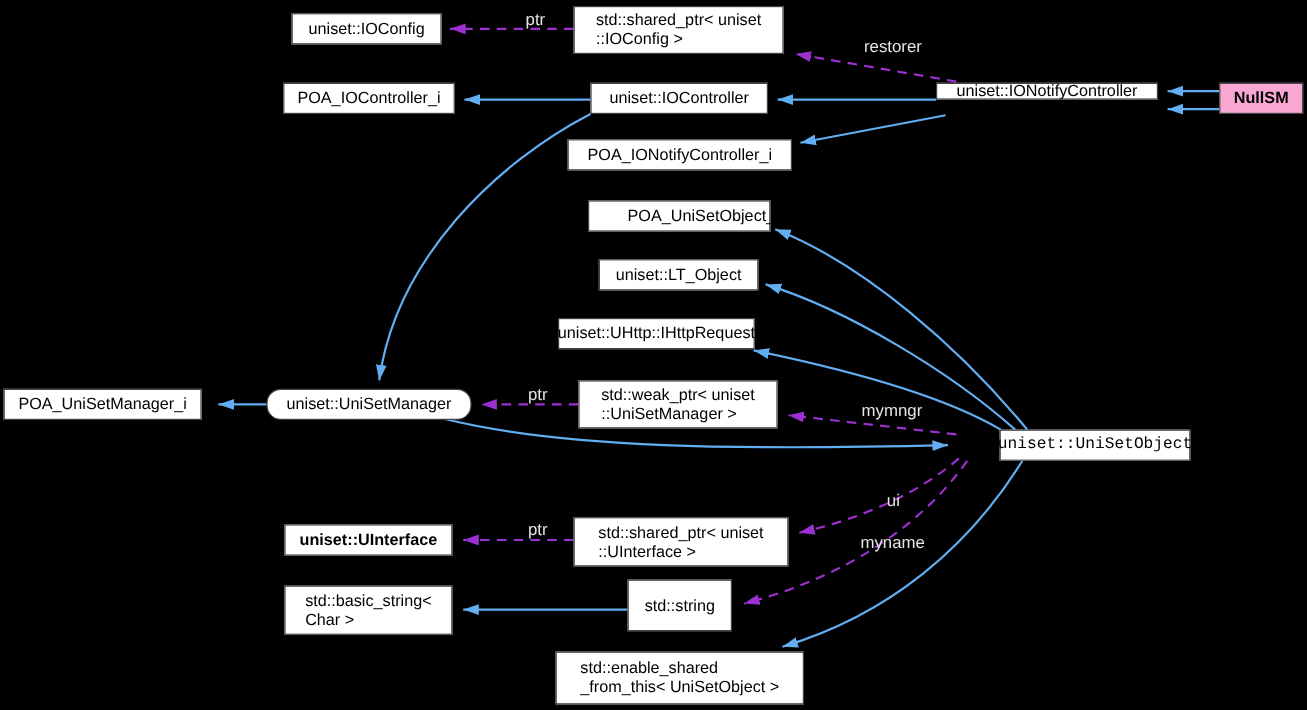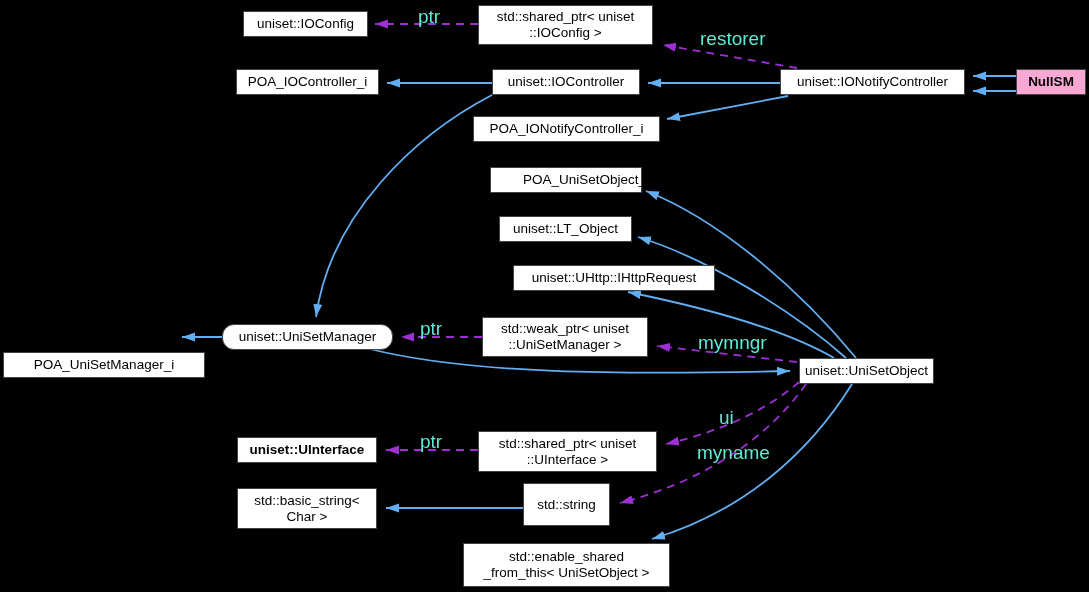--- a/index.html
+++ b/index.html
@@ -14,31 +14,31 @@
   .edge-blue{stroke:#62aef2;stroke-width:1.8;fill:none;}
   .edge-purple{stroke:#9d30d2;stroke-width:1.8;fill:none;stroke-dasharray:8,6;}
   .node{
     position:absolute;
     background:#ffffff;
     border:1.5px solid #3f4348;
     color:#000;
     font-size:13.5px;
     line-height:16px;
     display:flex;align-items:center;justify-content:center;
-    text-align:center;
     white-space:pre-line;
     box-sizing:border-box;
   }
   .node.gray{background:#f9a8d4;border-color:#43464b;font-weight:bold;}
   .edge-label{
     position:absolute;
-    color:#5eead4;
-    font-size:19px;
+    color:#e5e5e5;
+    font-size:14px;
     line-height:15px;
     white-space:nowrap;
+    margin-left:20px;
   }
 </style>
 </head>
 <body>
 
 <div class="canvas">
 
   <svg class="edges" viewBox="0 0 1089 592">
     <defs>
       <marker id="arrow-blue" markerUnits="userSpaceOnUse" markerWidth="14" markerHeight="10" refX="13" refY="4.5" orient="auto">
@@ -70,31 +70,31 @@
     <path class="edge-purple" d="M 799,382 C 765,412 715,433 666,444" marker-end="url(#arrow-purple)"></path>
     <path class="edge-purple" d="M 806,384 C 765,442 700,482 620,503" marker-end="url(#arrow-purple)"></path>
     <path class="edge-purple" d="M 478,450 L 386,450" marker-end="url(#arrow-purple)"></path>
   </svg>
 
   <div class="node" style="left:243px;top:11px;width:125px;height:26px;">uniset::IOConfig</div>
   <div class="node" style="left:478px;top:5px;width:175px;height:40px;">std::shared_ptr&lt; uniset
 ::IOConfig &gt;</div>
   <div class="node" style="left:236px;top:69px;width:143px;height:26px;">POA_IOController_i</div>
   <div class="node" style="left:492px;top:69px;width:148px;height:26px;">uniset::IOController</div>
-  <div class="node" style="left:780px;top:69px;width:185px;height:26px;">uniset::IONotifyController</div>
+  <div class="node" style="left:780px;top:69px;width:185px;height:14px;">uniset::IONotifyController</div>
   <div class="node gray" style="left:1016px;top:69px;width:70px;height:26px;">NullSM</div>
   <div class="node" style="left:473px;top:116px;width:187px;height:26px;">POA_IONotifyController_i</div>
   <div class="node" style="left:490px;top:167px;width:152px;height:26px;padding-left:40px;">POA_UniSetObject_i</div>
   <div class="node" style="left:499px;top:216px;width:133px;height:26px;">uniset::LT_Object</div>
-  <div class="node" style="left:465px;top:265px;width:202px;height:26px;margin-left:48px;">uniset::UHttp::IHttpRequest</div>
-  <div class="node" style="left:3px;top:324px;width:202px;height:26px;margin-top:28px;">POA_UniSetManager_i</div>
+  <div class="node" style="left:465px;top:265px;width:164px;height:26px;">uniset::UHttp::IHttpRequest</div>
+  <div class="node" style="left:3px;top:324px;width:165px;height:26px;">POA_UniSetManager_i</div>
   <div class="node" style="left:222px;top:324px;width:171px;height:26px;border-radius:12px;">uniset::UniSetManager</div>
   <div class="node" style="left:482px;top:317px;width:166px;height:40px;">std::weak_ptr&lt; uniset
 ::UniSetManager &gt;</div>
-  <div class="node" style="left:799px;top:358px;width:135px;height:26px;">uniset::UniSetObject</div>
+  <div class="node" style="left:833px;top:358px;width:159px;height:26px;font-family:Liberation Mono, monospace;">uniset::UniSetObject</div>
   <div class="node" style="left:237px;top:437px;width:140px;height:26px;font-weight:bold;">uniset::UInterface</div>
   <div class="node" style="left:478px;top:431px;width:179px;height:41px;">std::shared_ptr&lt; uniset
 ::UInterface &gt;</div>
   <div class="node" style="left:237px;top:488px;width:140px;height:41px;">std::basic_string&lt;
 Char &gt;</div>
   <div class="node" style="left:523px;top:483px;width:87px;height:43px;">std::string</div>
   <div class="node" style="left:463px;top:543px;width:207px;height:44px;">std::enable_shared
 _from_this&lt; UniSetObject &gt;</div>
 
   <div class="edge-label" style="left:418px;top:9px;">ptr</div>

